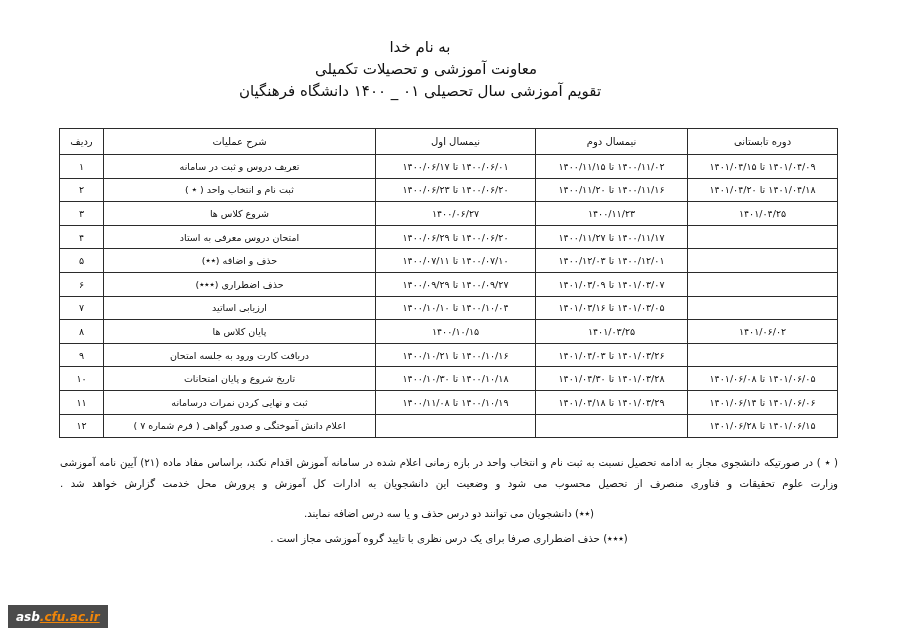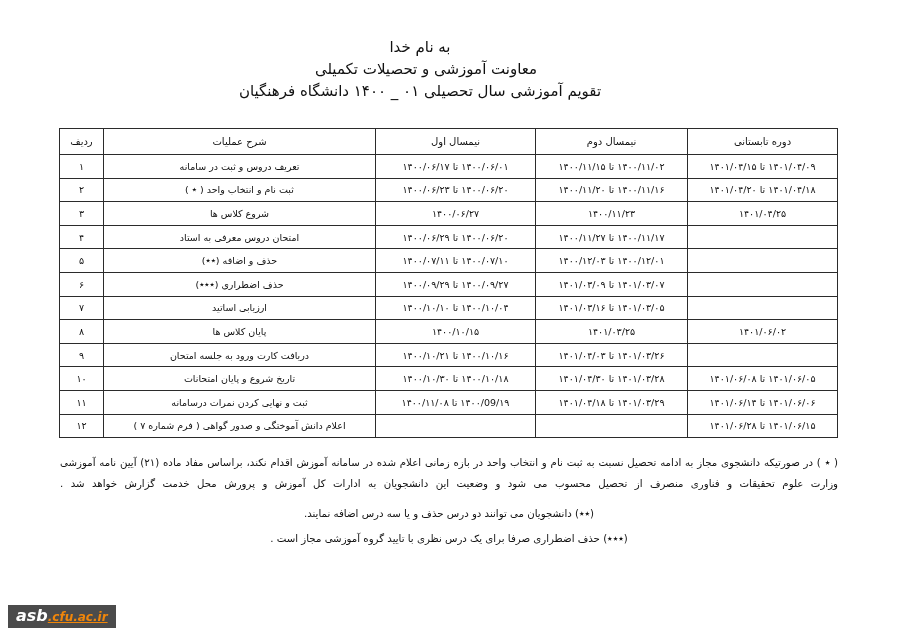--- a/index.html
+++ b/index.html
@@ -114,21 +114,21 @@
     bottom: 8px;
     background: #4b4b4b;
     padding: 3px 8px 4px 8px;
     direction: ltr;
     line-height: 1;
   }
   .footer-badge .asb {
     color: #ffffff;
     font-weight: bold;
     font-style: italic;
-    font-size: 16px;
+    font-size: 12px;
     font-family: "DejaVu Sans", "Liberation Sans", sans-serif;
     text-align: center;
   }
   .footer-badge .dom {
     color: #f0860a;
     font-weight: bold;
     font-style: italic;
     font-size: 12px;
     font-family: "DejaVu Sans", "Liberation Sans", sans-serif;
     text-decoration: underline;
@@ -232,21 +232,21 @@
       <tr>
         <td>۱۴۰۱/۰۶/۰۵ تا ۱۴۰۱/۰۶/۰۸</td>
         <td>۱۴۰۱/۰۳/۲۸ تا ۱۴۰۱/۰۴/۳۰</td>
         <td>۱۴۰۰/۱۰/۱۸ تا ۱۴۰۰/۱۰/۳۰</td>
         <td class="desc">تاریخ شروع و پایان امتحانات</td>
         <td class="num">۱۰</td>
       </tr>
       <tr>
         <td>۱۴۰۱/۰۶/۰۶ تا ۱۴۰۱/۰۶/۱۴</td>
         <td>۱۴۰۱/۰۳/۲۹ تا ۱۴۰۱/۰۴/۱۸</td>
-        <td>۱۴۰۰/09/۱۹ تا ۱۴۰۰/۱۱/۰۸</td>
+        <td>۱۴۰۰/۱۰/۱۹ تا ۱۴۰۰/۱۱/۰۸</td>
         <td class="desc">ثبت و نهایی کردن نمرات درسامانه</td>
         <td class="num">۱۱</td>
       </tr>
       <tr>
         <td>۱۴۰۱/۰۶/۱۵ تا ۱۴۰۱/۰۶/۲۸</td>
         <td></td>
         <td></td>
         <td class="desc">اعلام دانش آموختگی و صدور گواهی ( فرم شماره ۷ )</td>
         <td class="num">۱۲</td>
       </tr>

